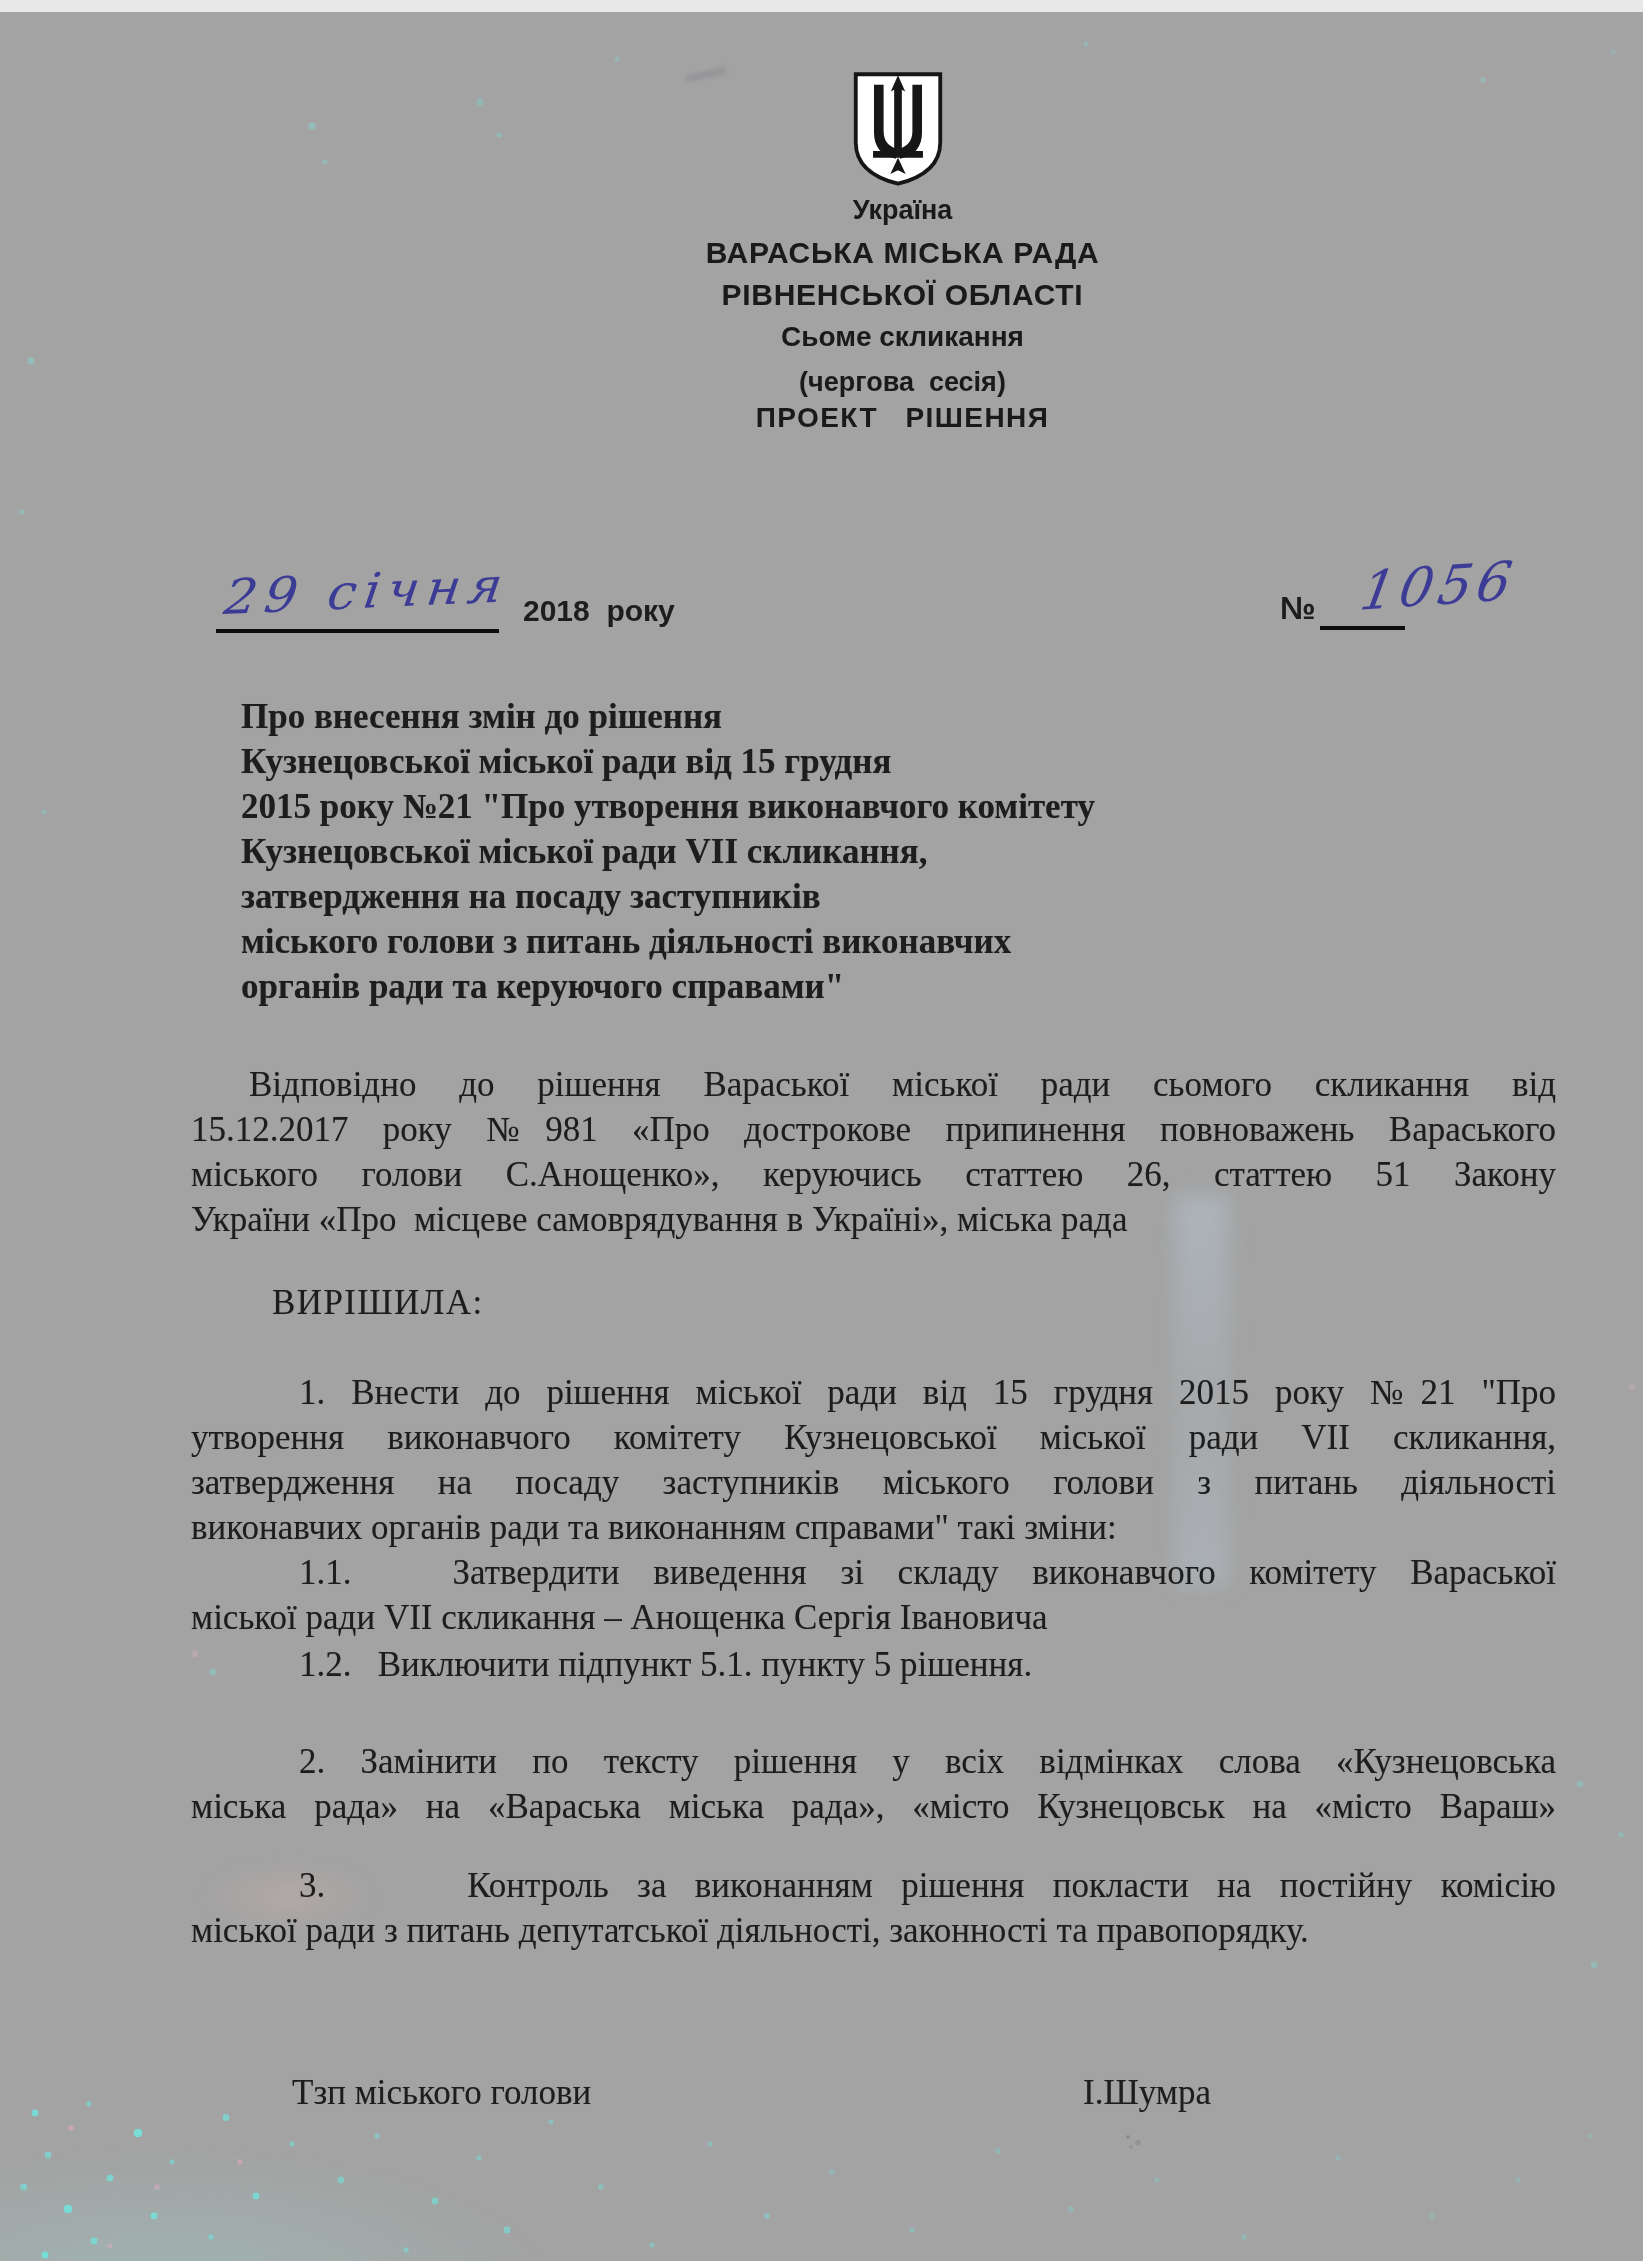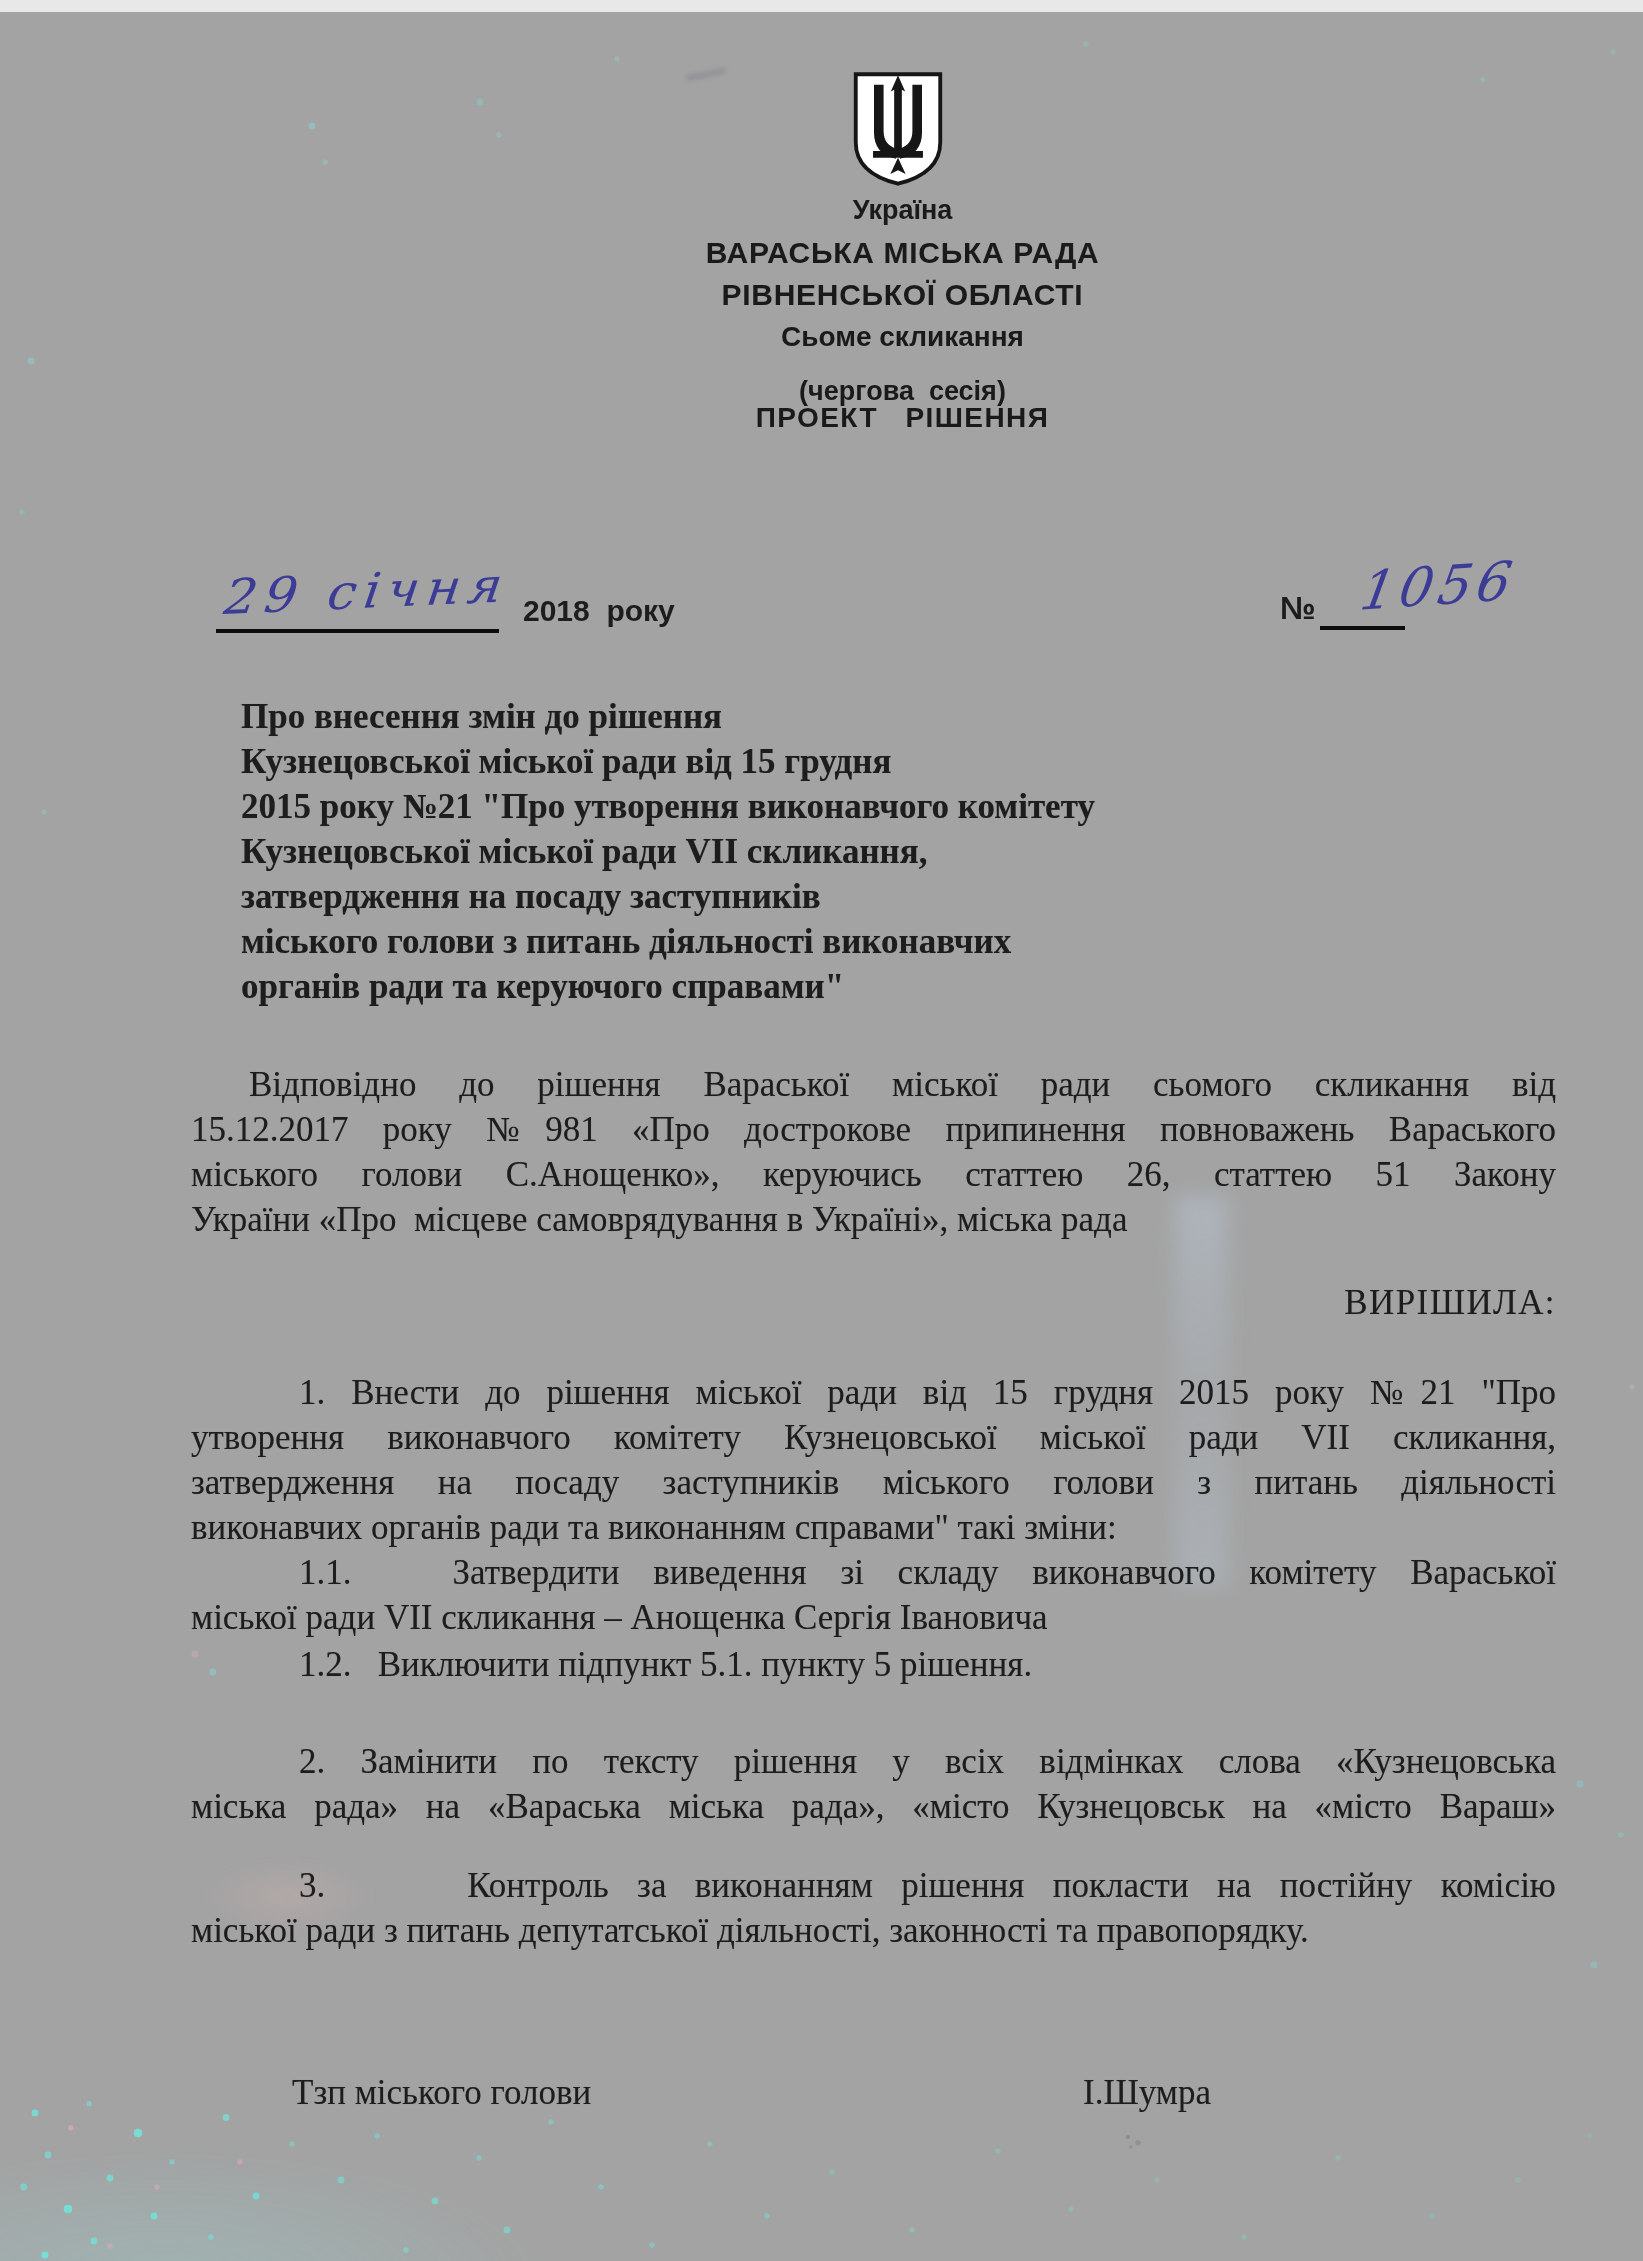--- a/index.html
+++ b/index.html
@@ -14,21 +14,21 @@
   
   .hline {
     position:absolute; left:162px; width:1481px; text-align:center;
     font-family:"Liberation Sans","DejaVu Sans",sans-serif; font-weight:bold;
     color:#1a1a1a; white-space:pre;
   }
   .h-country      { top:183px; font-size:27px; }
   .h-council      { top:224px; font-size:30px; letter-spacing:0.7px; }
   .h-region       { top:266px; font-size:30px; letter-spacing:0.7px; }
   .h-convocation  { top:309px; font-size:28px; }
-  .h-session      { top:364px; font-size:27px; }
+  .h-session      { top:355px; font-size:27px; }
   .h-doctype      { top:390px; font-size:28px; letter-spacing:1.4px; }
 
   .coa { position:absolute; left:850px; top:58px; width:96px; height:118px; }
 
   
   .hand {
     position:absolute; color:#3c3c96;
     font-family:"DejaVu Serif",serif; font-style:italic;
     transform-origin:left bottom; white-space:pre;
   }
@@ -45,21 +45,21 @@
 
   
   .block { position:absolute; font-size:35px; line-height:45px;
            text-shadow:0 0 0.7px rgba(10,10,10,.28); }
   .subject { left:241px; top:682px;font-weight:bold; }
   .subject .line { white-space:nowrap; }
 
   .para { left:191px; width:1365px; }
   .intro   { top:1050px; }
   .resolved{ position:absolute; left:191px; top:1268px; width:1365px;
-             font-size:35px; line-height:45px; text-align:right; padding-left:81px;
+             font-size:35px; line-height:45px; text-align:left; padding-left:81px;
              letter-spacing:1.4px; text-shadow:0 0 0.7px rgba(10,10,10,.28); }
   .p1   { top:1358px; }
   .p1_1 { top:1538px; }
   .p1_2 { top:1630px; }
   .p2   { top:1727px; }
   .p3   { top:1851px; }
 
   .line.just { text-align:justify; text-align-last:justify; }
   .line.nw   { white-space:nowrap;font-family:Liberation Serif, serif; }
   .ind    { text-indent:108px; }

